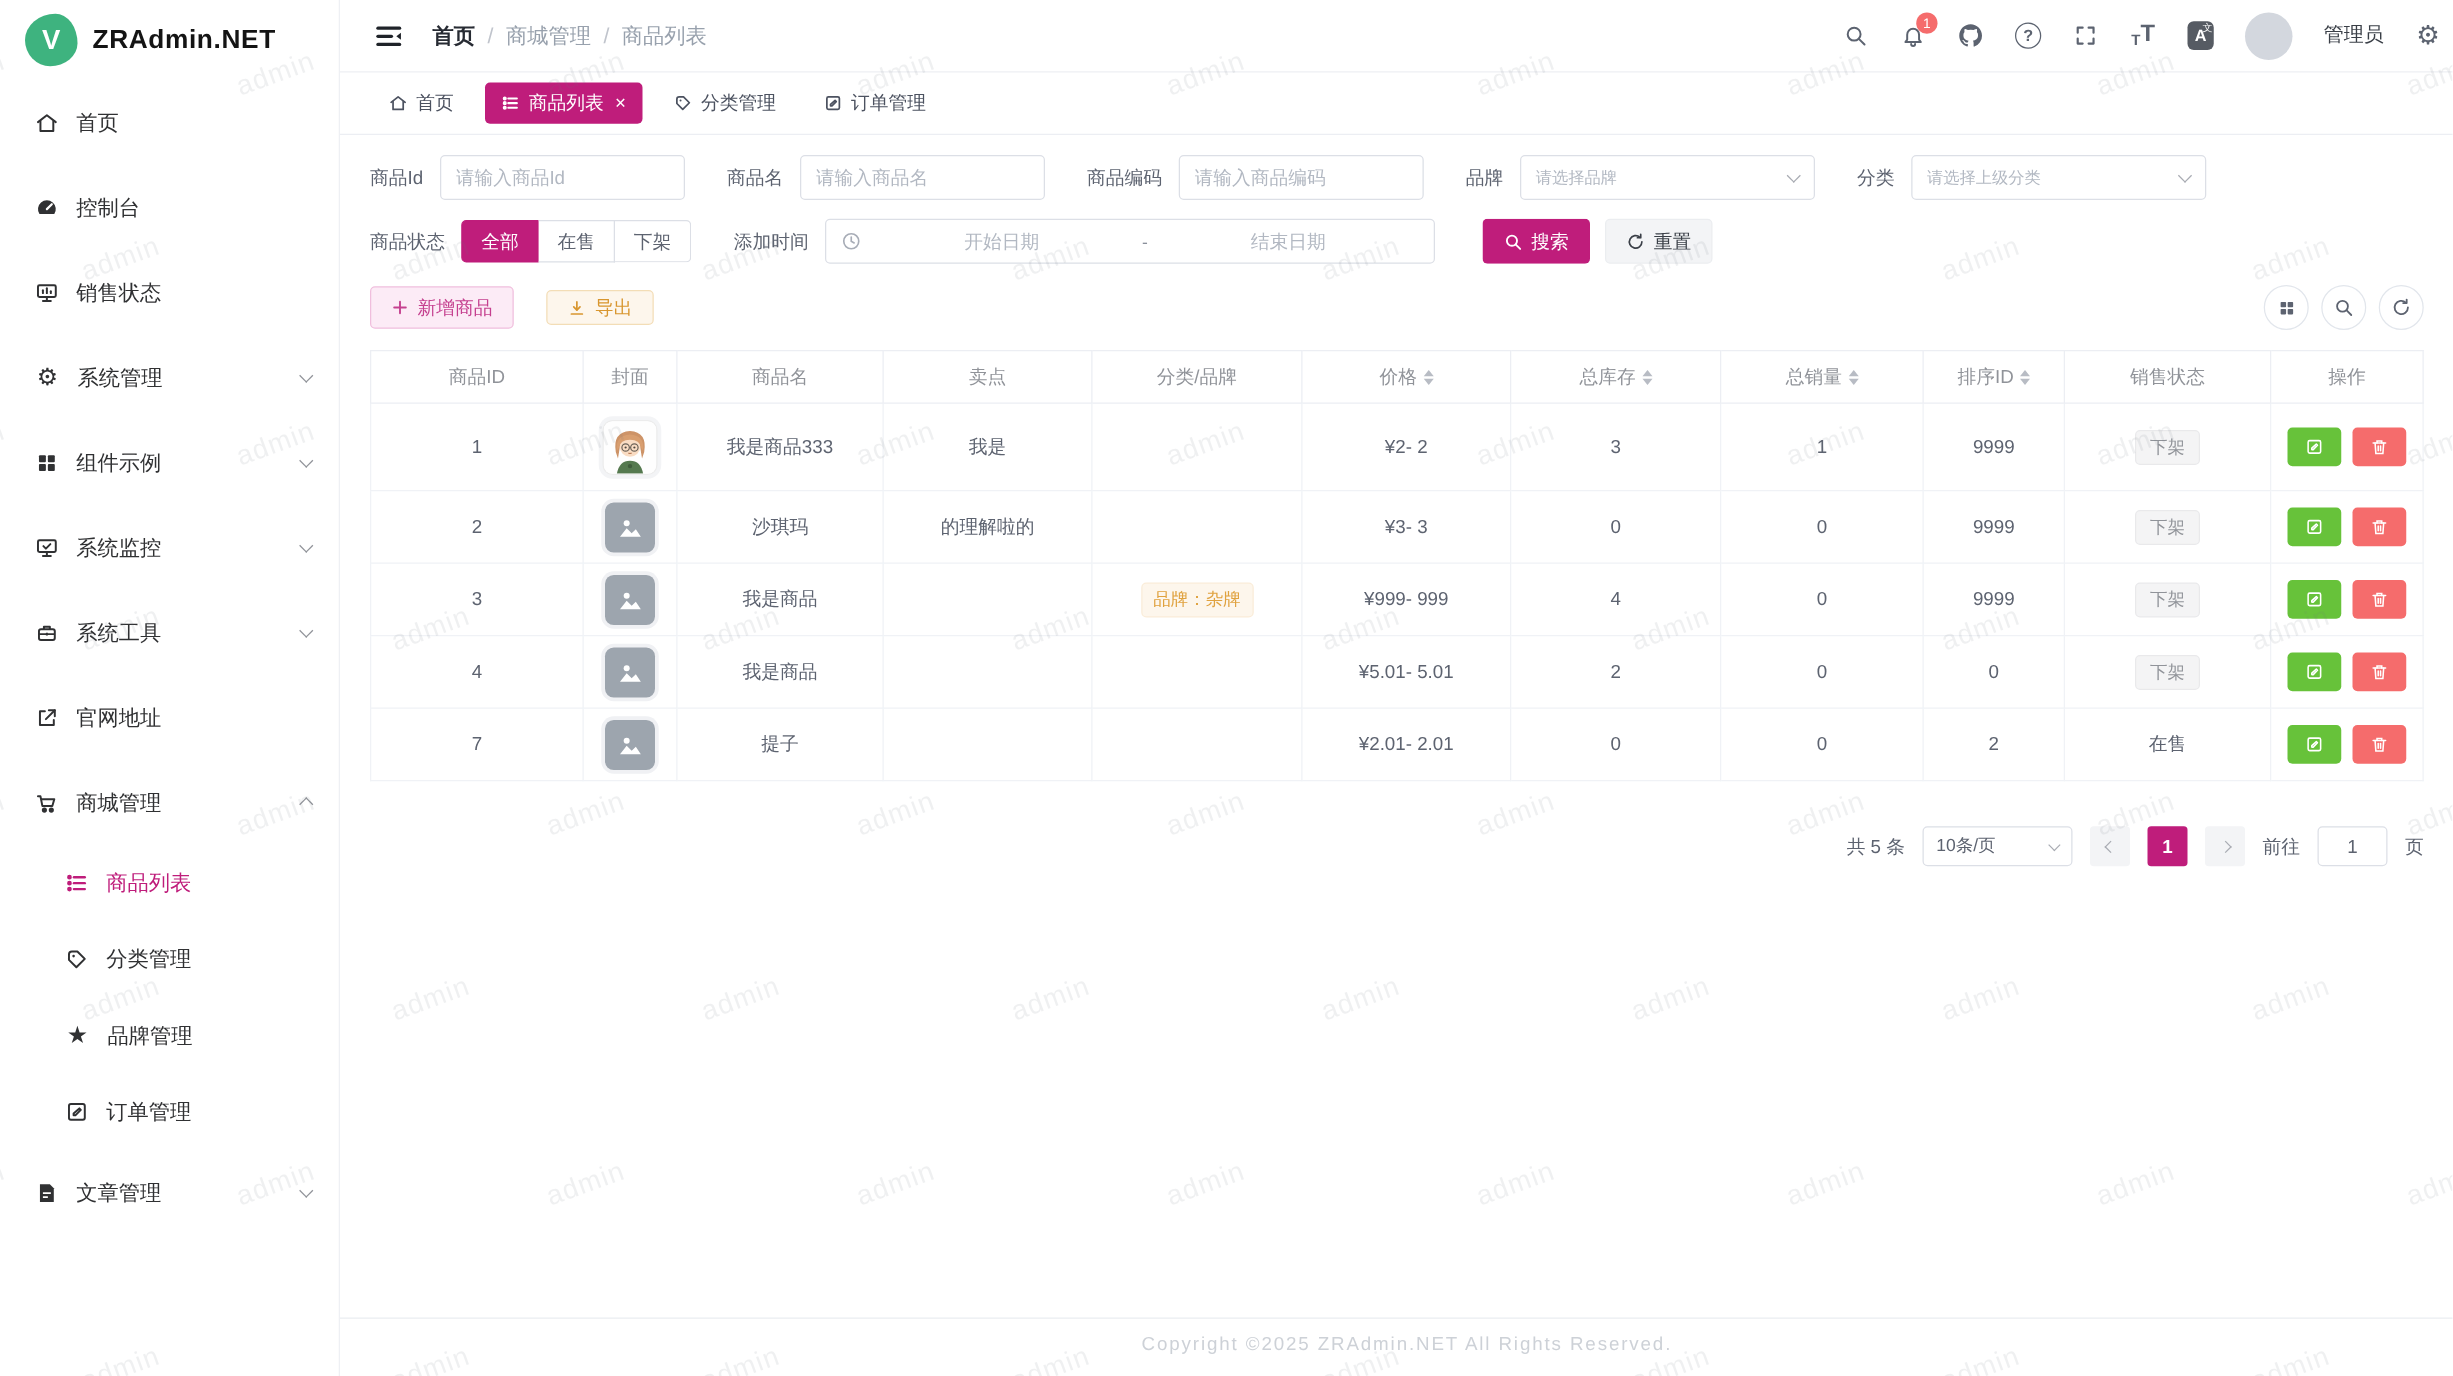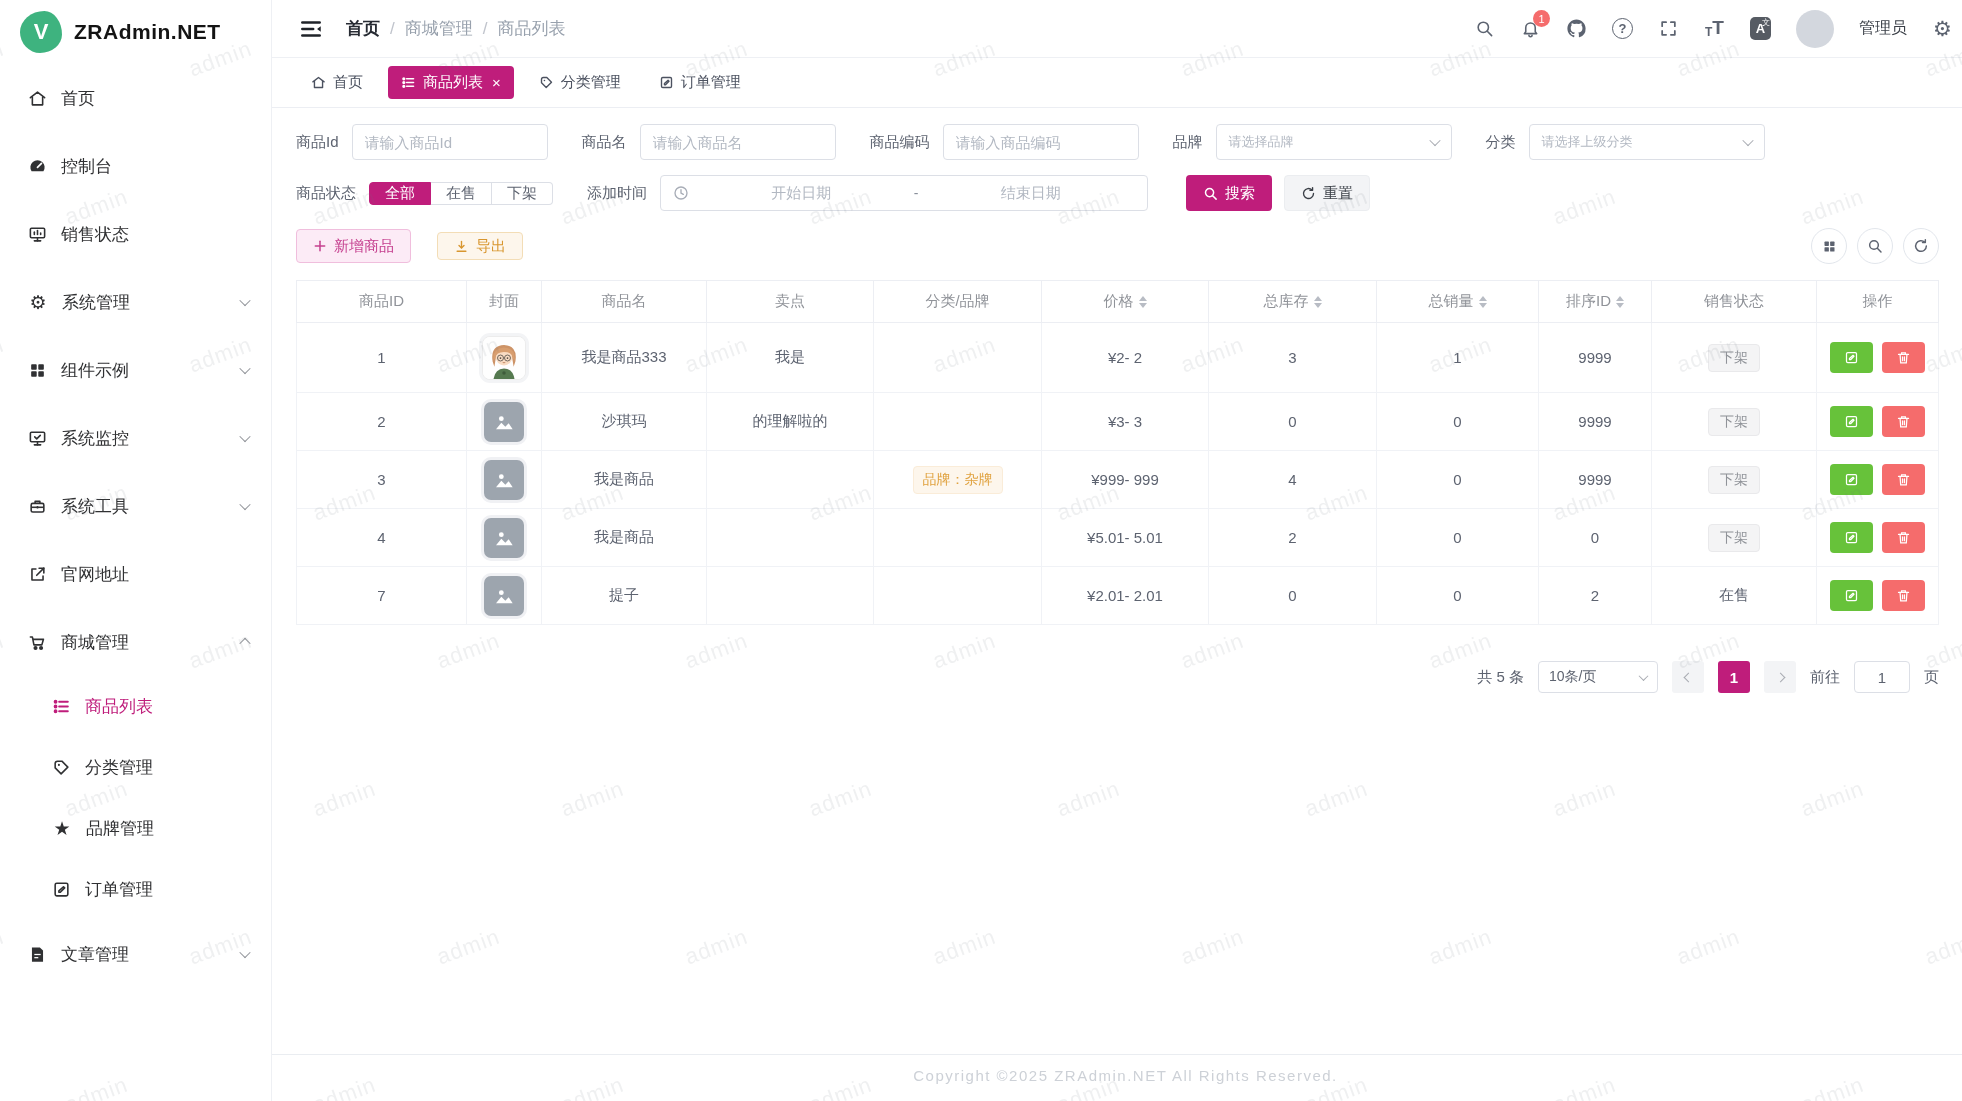--- a/index.html
+++ b/index.html
@@ -70,21 +70,21 @@
   .inp { height:36px; border:1px solid #dcdfe6; border-radius:4px; padding:0 12px; font-size:15px; color:#606266;
     background:#fff; outline:none; font-family:inherit; }
   .inp::placeholder { color:#b2b8c2; }
   .inp.w196 { width:196px; }
   .select { height:36px; width:236px; border:1px solid #dcdfe6; border-radius:4px; padding:0 12px; display:flex;
     align-items:center; background:#fff; cursor:pointer; }
   .select .ph { flex:1; font-size:13px; color:#b2b8c2; }
   .select .chev { border-color:#a8abb2; }
 
   .radio-group { display:flex; }
-  .radio-btn { height:23px; padding:0 15px; display:flex; align-items:center; font-size:15px; color:#5d6370;
+  .radio-btn { height:34px; padding:0 15px; display:flex; align-items:center; font-size:15px; color:#5d6370;
     border:1px solid #dcdfe6; border-left:none; background:#fff; cursor:pointer; }
   .radio-btn:first-child { border-left:1px solid #dcdfe6; border-radius:4px 0 0 4px; }
   .radio-btn:last-child { border-radius:0 4px 4px 0; }
   .radio-btn.active { background:#bf1d7b; border-color:#bf1d7b; color:#fff; }
 
   .date-range { width:488px; height:36px; border:1px solid #dcdfe6; border-radius:4px; display:flex; align-items:center;
     padding:0 12px; gap:8px; background:#fff; }
   .date-range .dr-start,.date-range .dr-end { flex:1; text-align:center; font-size:15px; color:#b2b8c2; }
   .date-range .dr-sep { color:#8a909b; font-size:14px; }
 

